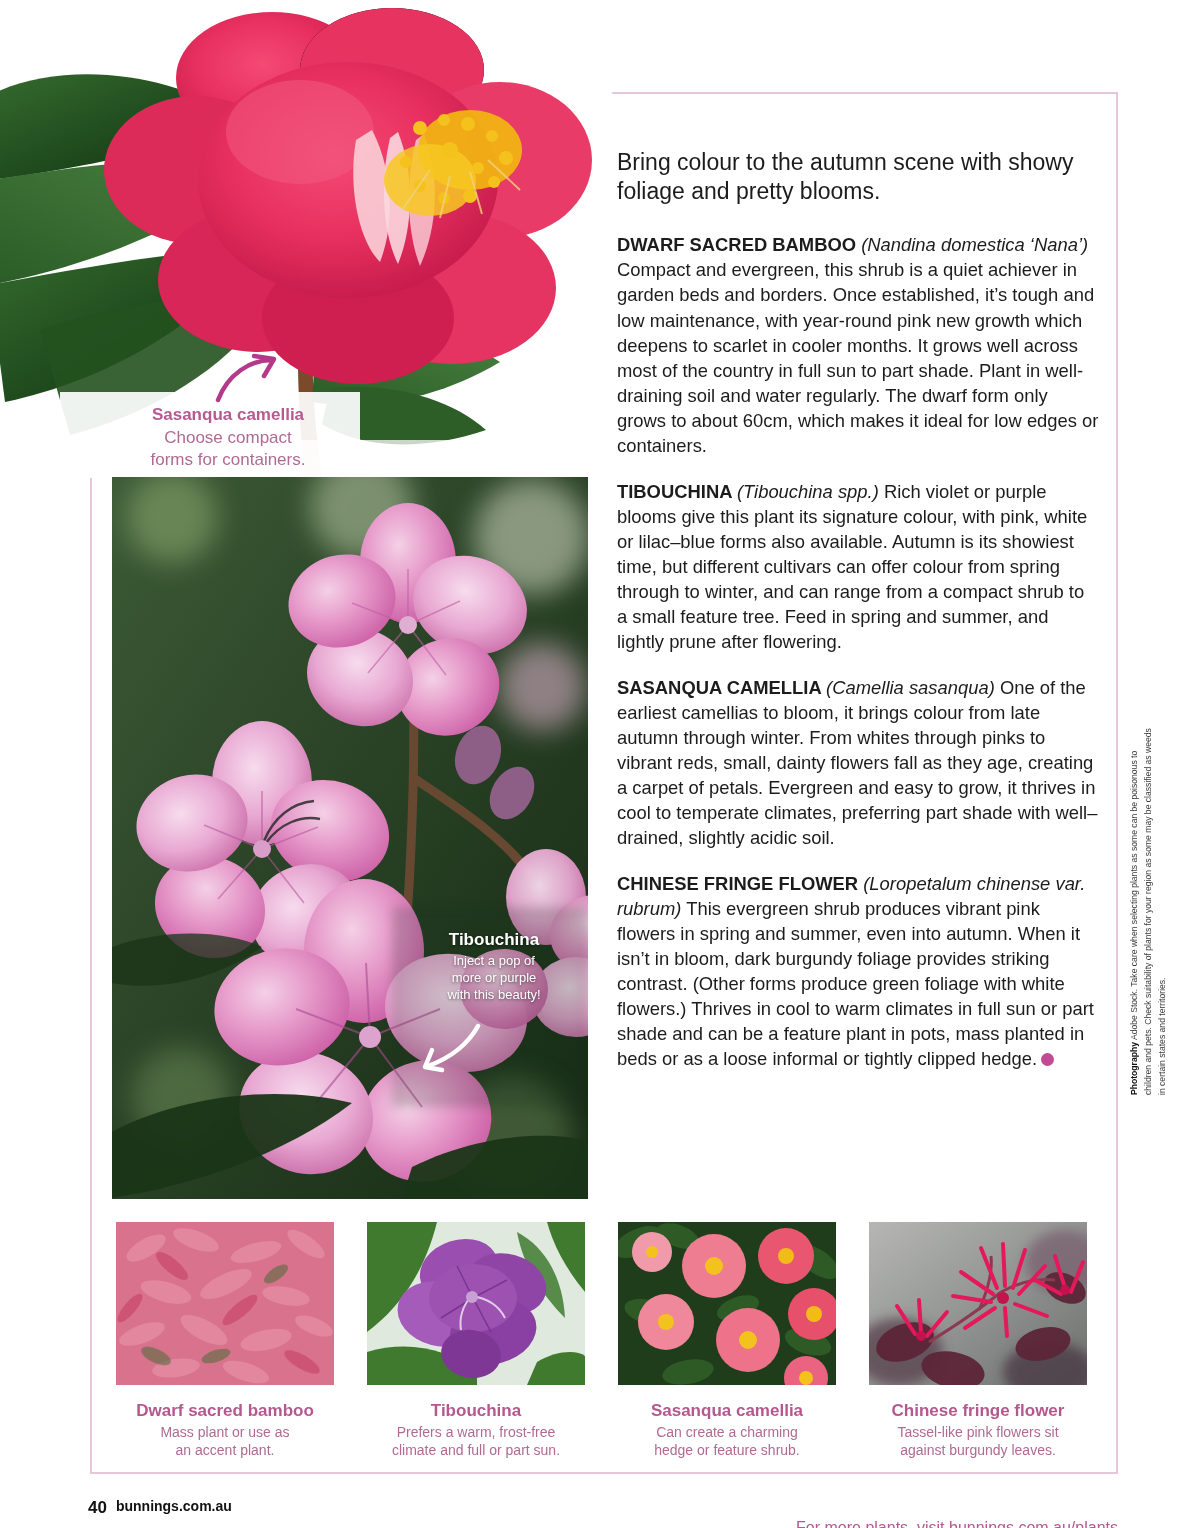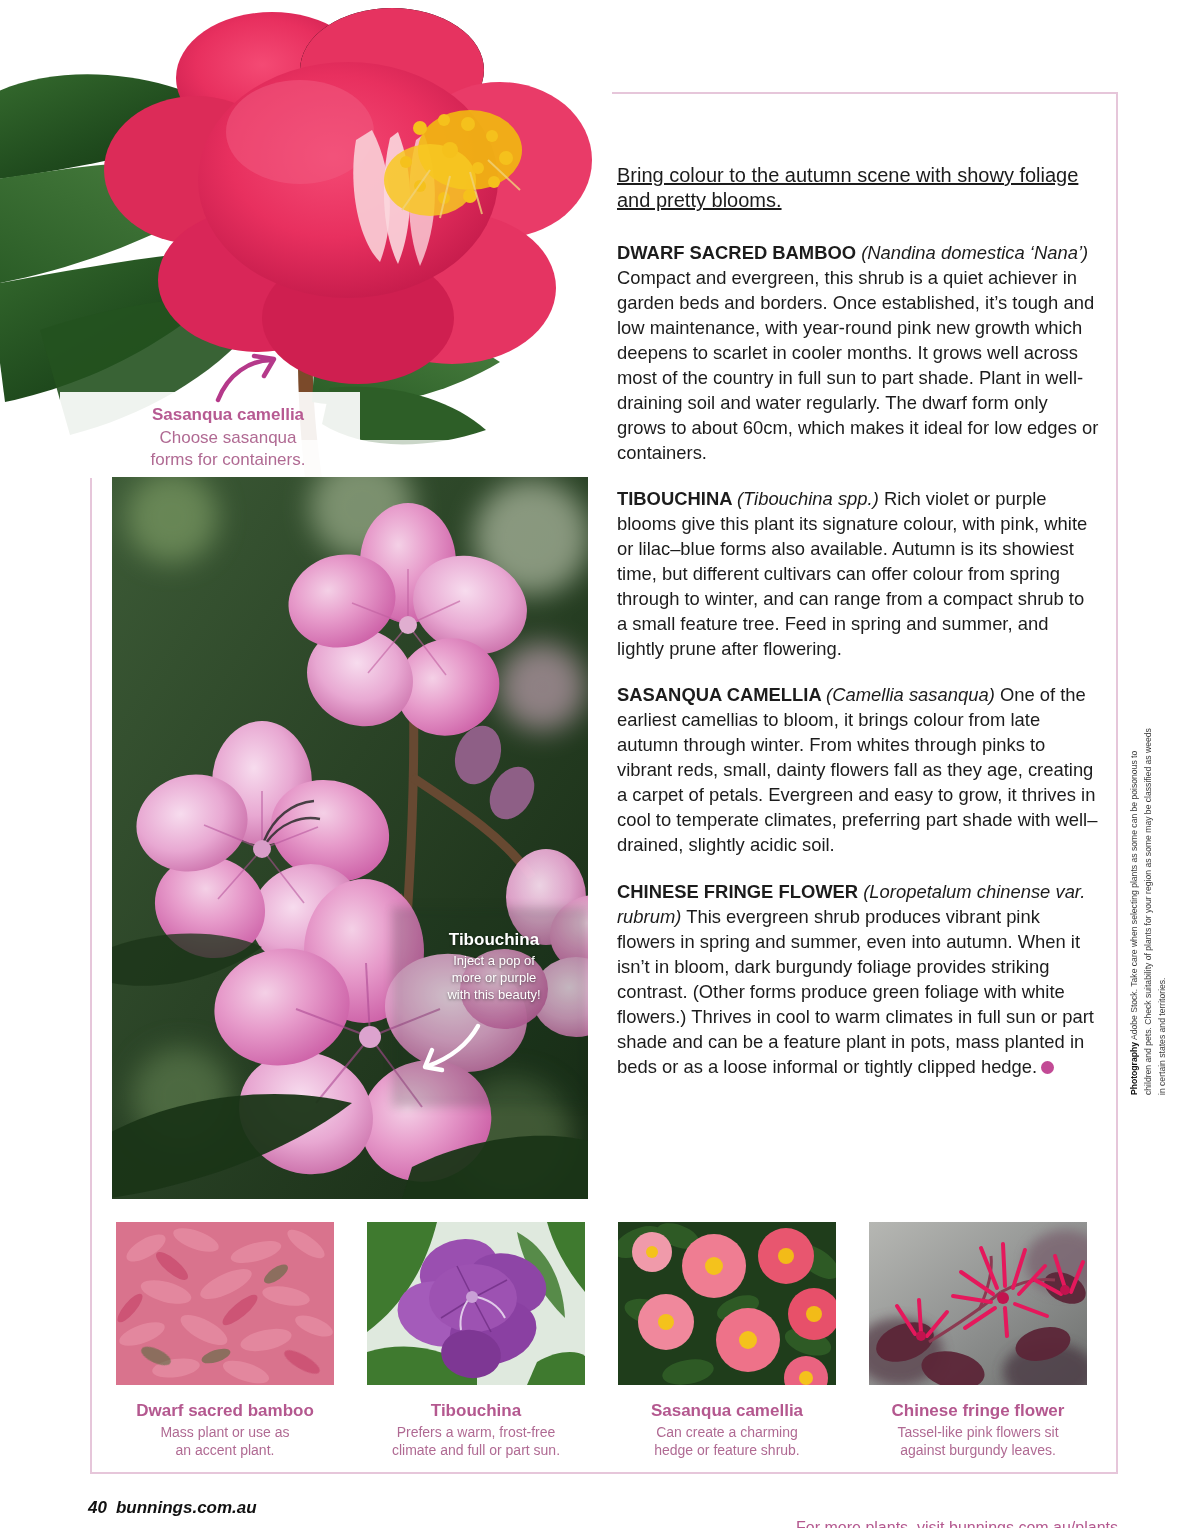--- a/index.html
+++ b/index.html
@@ -36,21 +36,21 @@
   .tib-caption { position:absolute; left:404px; top:928px; width:180px; text-align:center; z-index:5;
                  color:#fff; text-shadow:0 1px 3px rgba(0,0,0,.55); }
   .tib-caption .cap-title { font-size:17px; font-weight:bold; line-height:1.4; }
   .tib-caption .cap-body { font-size:13px; line-height:1.32; }
   .tib-arrow { position:absolute; left:420px; top:1022px; width:62px; height:52px; z-index:6; }
 
   
   .col-right { position:absolute; left:617px; top:118px; width:482px; }
   .headline { font-family:"Liberation Serif", serif; font-size:78px; line-height:.93;
               color:#111; letter-spacing:-0.5px; }
-  .standfirst { margin-top:45px; font-size:20px; line-height:1.27; color:#1c1c1c;text-decoration:underline; }
+  .standfirst { margin-top:30px; font-size:23px; line-height:1.27; color:#1c1c1c; }
   .body-blocks { margin-top:26px; }
   .blk { margin-bottom:21px; }
   .blk p { font-size:18.4px; line-height:1.36; color:#1c1c1c; }
   .blk .lead { font-weight:bold; }
   .blk .sci { font-style:italic; }
   .endmark { display:inline-block; width:13px; height:13px; border-radius:50%;
              background:#c24a95; vertical-align:-1px; margin-left:4px; }
 
   
   .thumbs { position:absolute; left:116px; top:1222px; width:968px; display:flex; gap:33px; }
@@ -61,23 +61,23 @@
   .thumb .cap-title { font-size:17px; font-weight:bold; color:#b4588f; line-height:1.4; }
   .thumb .cap-body { font-size:14px; color:#b06a93; line-height:1.33; }
 
   
   .credit { position:absolute; left:1128px; top:1095px; width:340px;
             transform:rotate(-90deg); transform-origin:0 0;
             font-size:8.6px; line-height:1.62; color:#3a3a3a; width:370px; }
   .credit b { font-weight:bold; color:#111; }
 
   
-  .folio { position:absolute; left:88px; top:1498px; display:flex; align-items:flex-start; gap:9px;font-style:italic; }
+  .folio { position:absolute; left:88px; top:1498px; display:flex; align-items:flex-start; gap:9px; }
   .folio .num { font-size:17px; font-weight:bold; color:#111; }
-  .folio .site { font-size:17px; font-weight:bold; color:#111; }
+  .folio .site { font-size:14px; font-weight:bold; color:#111; }
   .footer-link { position:absolute; right:82px; top:1496px; font-size:16px; color:#b4588f;margin-top:23px; }
 </style>
 </head>
 <body>
 
 <div class="page">
 
   <div class="kicker">
     <span class="kicker-dot"></span>
     <span class="kicker-text">PLANT IT</span>
@@ -160,21 +160,21 @@
     </svg>
   </div>
 
   <svg class="hero-arrow" viewBox="0 0 70 52">
     <path d="M4 48 C14 22 36 8 58 8" stroke="#b5398a" stroke-width="4.5" fill="none" stroke-linecap="round"></path>
     <path d="M40 4 L60 7 L50 24" stroke="#b5398a" stroke-width="4.5" fill="none" stroke-linecap="round" stroke-linejoin="round"></path>
   </svg>
 
   <div class="hero-caption">
     <div class="cap-title">Sasanqua camellia</div>
-    <div class="cap-body">Choose sasanqua</div>
+    <div class="cap-body">Choose compact</div>
     <div class="cap-body">forms for containers.</div>
   </div>
 
   <div class="main-photo">
     <svg viewBox="0 0 476 722" preserveAspectRatio="none">
       <defs>
         <linearGradient id="bgG" x1="0" y1="0" x2="1" y2="1">
           <stop offset="0%" stop-color="#3c5a36"></stop>
             <stop offset="45%" stop-color="#2a4326"></stop>
           <stop offset="100%" stop-color="#162a14"></stop>

